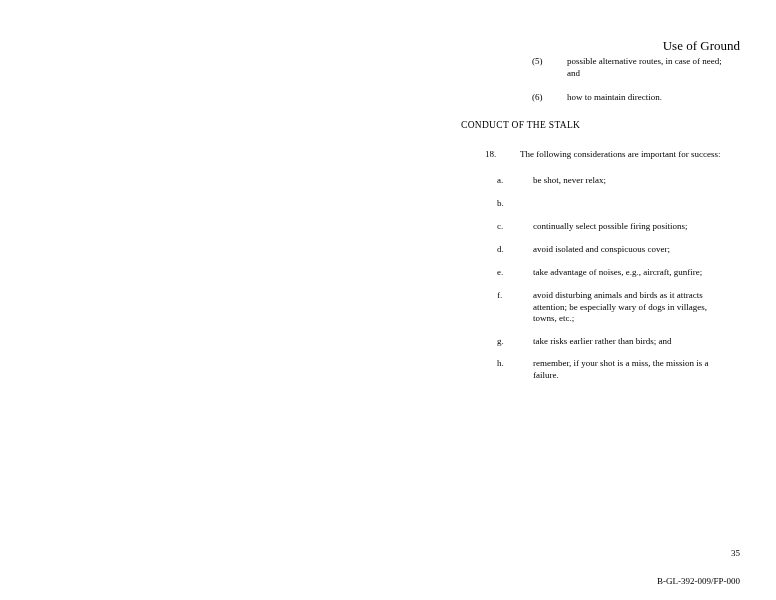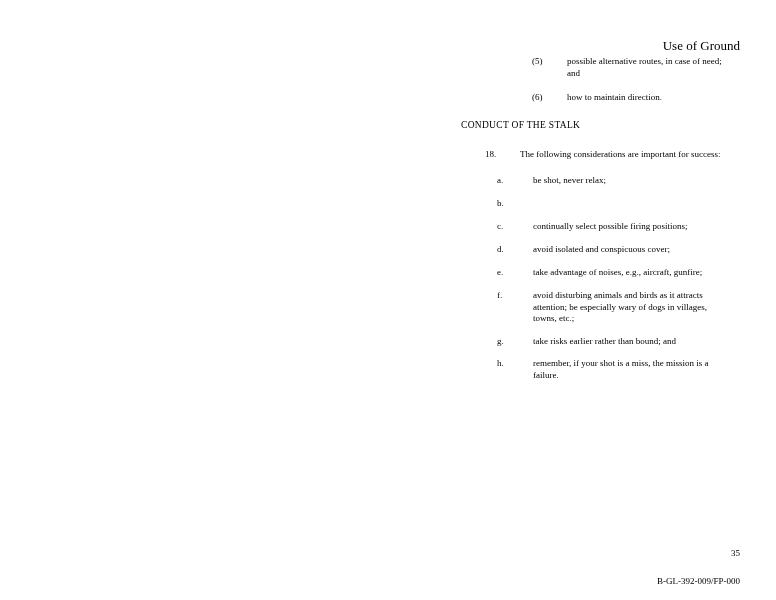--- a/index.html
+++ b/index.html
@@ -122,21 +122,21 @@
 
   <div class="row item" style="top:290px">
     <span class="lbl">f.</span>
     <span class="txt">avoid disturbing animals and birds as it attracts
 attention; be especially wary of dogs in villages,
 towns, etc.;</span>
   </div>
 
   <div class="row item" style="top:336px">
     <span class="lbl">g.</span>
-    <span class="txt">take risks earlier rather than bound; and</span>
+    <span class="txt">take risks earlier rather than birds; and</span>
   </div>
 
   <div class="row item" style="top:358px">
     <span class="lbl">h.</span>
     <span class="txt">remember, if your shot is a miss, the mission is a
 failure.</span>
   </div>
 
   <div class="footer-doc-number">B-GL-392-009/FP-000</div>
 

